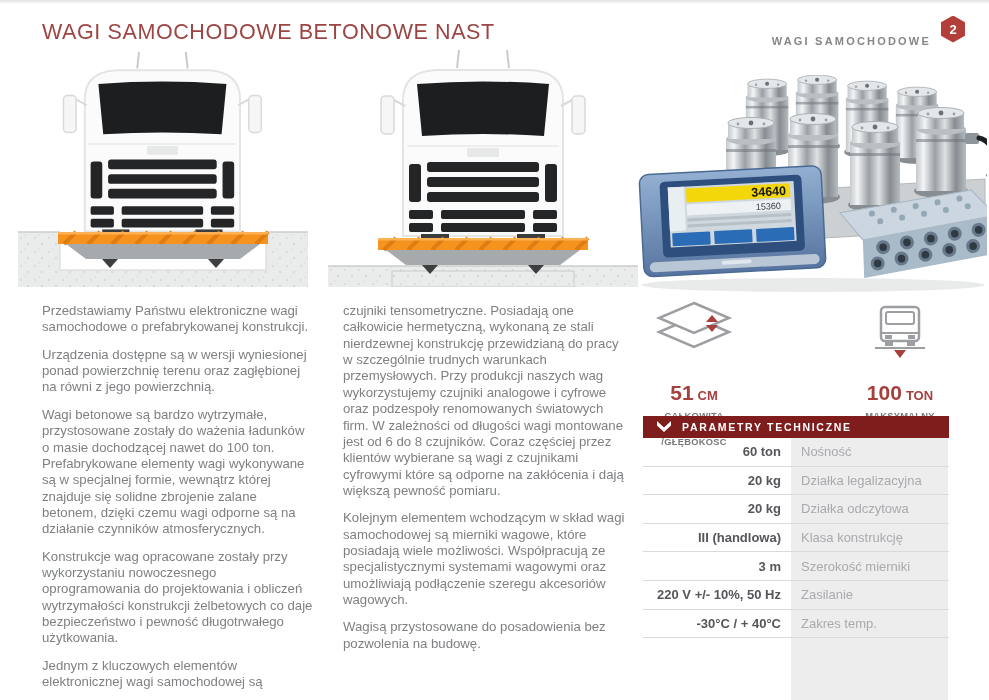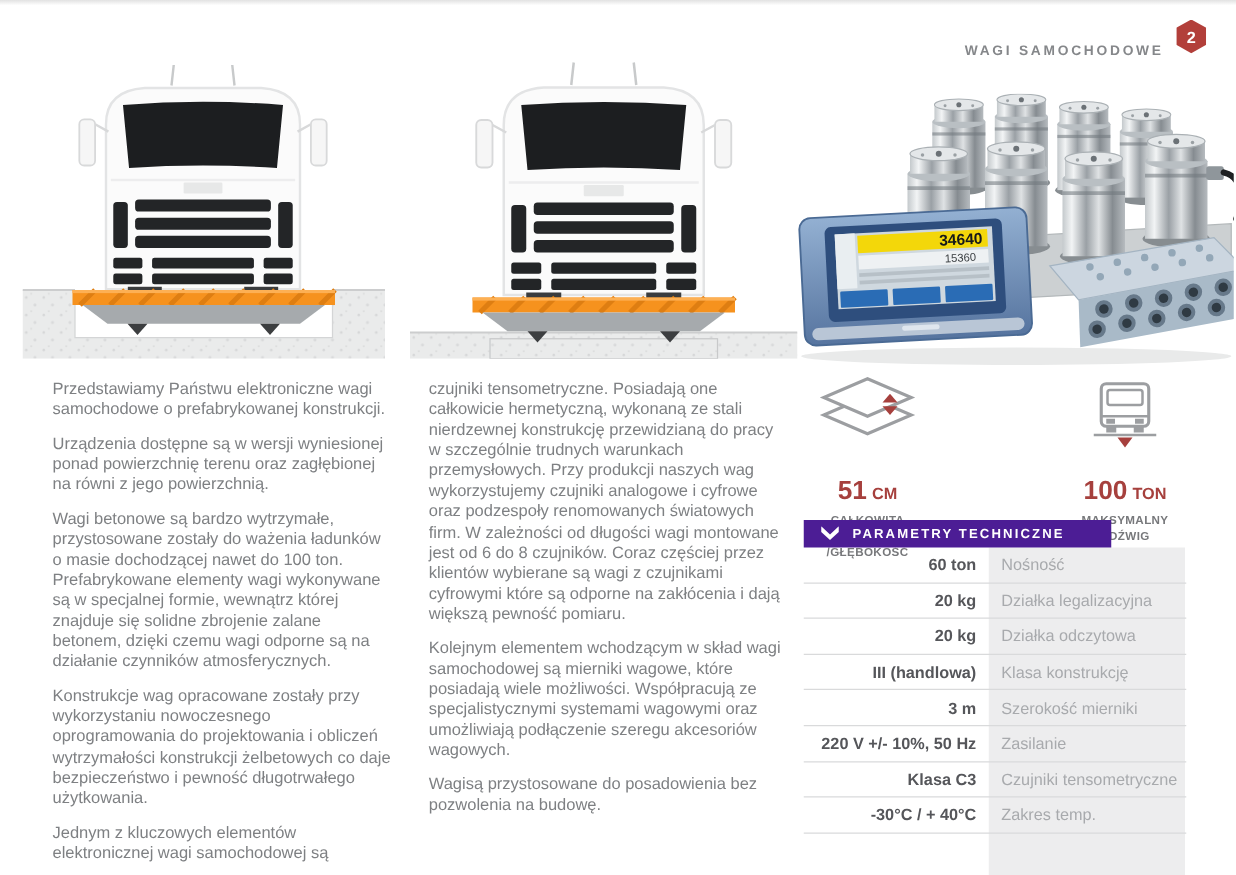--- a/index.html
+++ b/index.html
@@ -29,21 +29,21 @@
   .specs{position:absolute;left:645px;top:299px;width:304px;display:flex;justify-content:space-between;}
   .spec{width:98px;text-align:center;}
   .spec-icon{height:62px;display:flex;align-items:flex-end;justify-content:center;}
   .spec-value{margin-top:20px;color:#a6403d;font-weight:bold;}
   .spec-value .num{font-size:21px;}
   .spec-value .unit{font-size:13px;margin-left:4px;}
   .spec-label{font-size:9.3px;font-weight:bold;color:#77787b;letter-spacing:0.3px;
               line-height:1.4;max-width:88px;margin:5px auto 0;}
   
   .graybg{position:absolute;left:791px;top:438px;width:157px;height:262px;background:#ededee;}
-  .banner{position:absolute;left:643px;top:416px;width:246px;height:22px;background:#4c1d95;
+  .banner{position:absolute;left:643px;top:416px;width:306px;height:22px;background:#7f1d1d;
           display:flex;align-items:center;padding-left:13px;box-sizing:border-box;gap:10px;}
   .banner span{color:#fff;font-size:10.5px;font-weight:bold;letter-spacing:1.7px;}
   .ptable{position:absolute;left:643px;top:438px;width:306px;}
   .prow{display:flex;align-items:center;height:27.6px;border-bottom:1px solid #d9dadb;}
   .pval{width:148px;box-sizing:border-box;text-align:right;padding-right:10px;
         font-size:13px;font-weight:bold;color:#55565a;}
   .plab{flex:1;box-sizing:border-box;padding-left:10px;font-size:13px;color:#a8aaad;}
 </style>
 </head>
 <body>
@@ -117,20 +117,21 @@
       </g>
     </defs>
   </svg>
 
   <div class="brand">
     <span class="brand-text">WAGI SAMOCHODOWE</span>
     <span class="hex">
         <span>2</span>
       </span>
   </div>
+  <h1 class="title">WAGI SAMOCHODOWE BETONOWE NAST</h1>
 
   <svg class="scene scene1" viewBox="0 0 290 235" width="290" height="235">
     <path d="M0,180 H42 V218 H248 V180 H290 V235 H0 Z" fill="url(#speck)"></path>
     <path d="M0,180 H42 M248,180 H290" stroke="#cccdce" stroke-width="1.5"></path>
     <path d="M42,180 V218 H248 V180" stroke="#d4d5d6" fill="none"></path>
     <use href="#truckfig" transform="translate(28,-3) scale(0.97)"></use>
     <use href="#platformfig" transform="translate(40,180)"></use>
   </svg>
 
   <svg class="scene scene2" viewBox="0 0 310 245" width="310" height="245">
@@ -294,21 +295,17 @@
     </div>
     <div class="prow">
       <div class="pval">3 m</div>
       <div class="plab">Szerokość mierniki</div>
     </div>
     <div class="prow">
       <div class="pval">220 V +/- 10%, 50 Hz</div>
       <div class="plab">Zasilanie</div>
     </div>
     <div class="prow">
-      <div class="pval">Klasa C3</div>
-      <div class="plab">Czujniki tensometryczne</div>
-    </div>
-    <div class="prow">
       <div class="pval">-30°C / + 40°C</div>
       <div class="plab">Zakres temp.</div>
     </div>
   </div>
 </div>
 
 </body></html>

